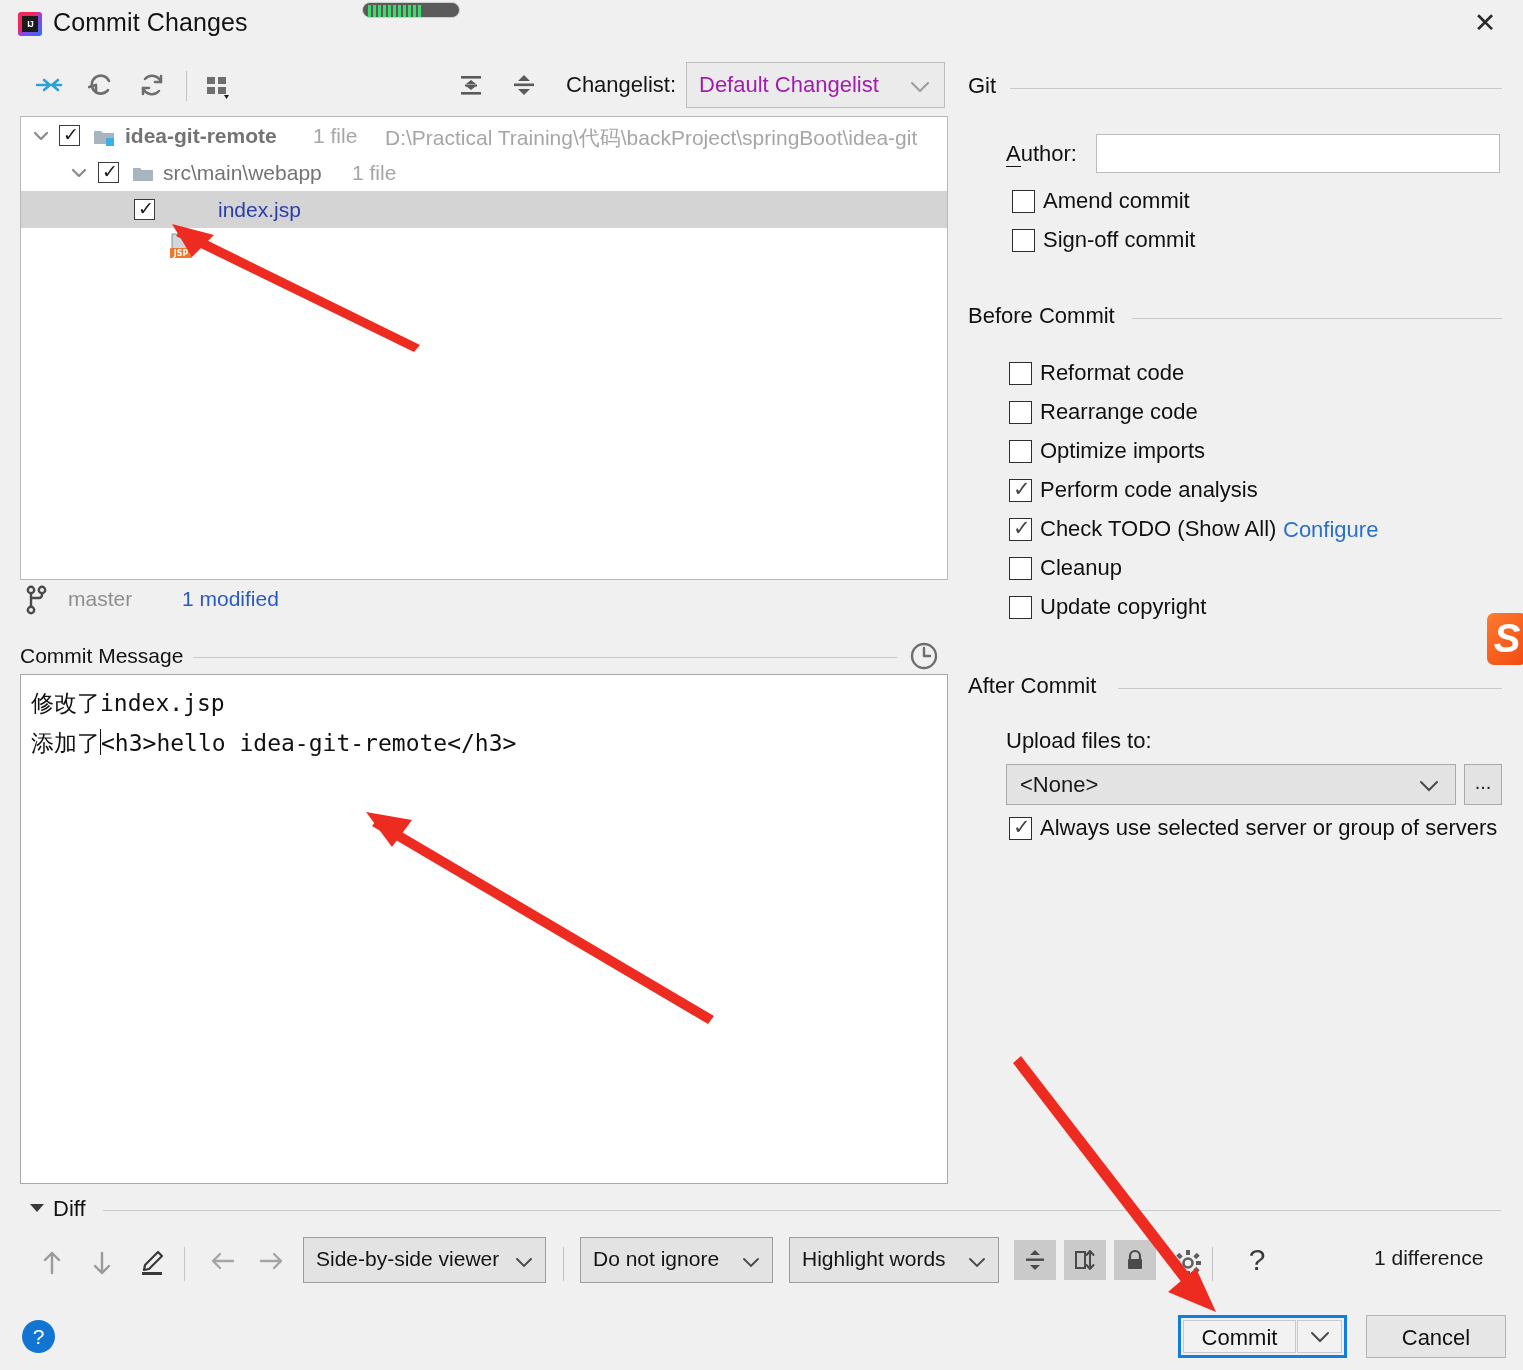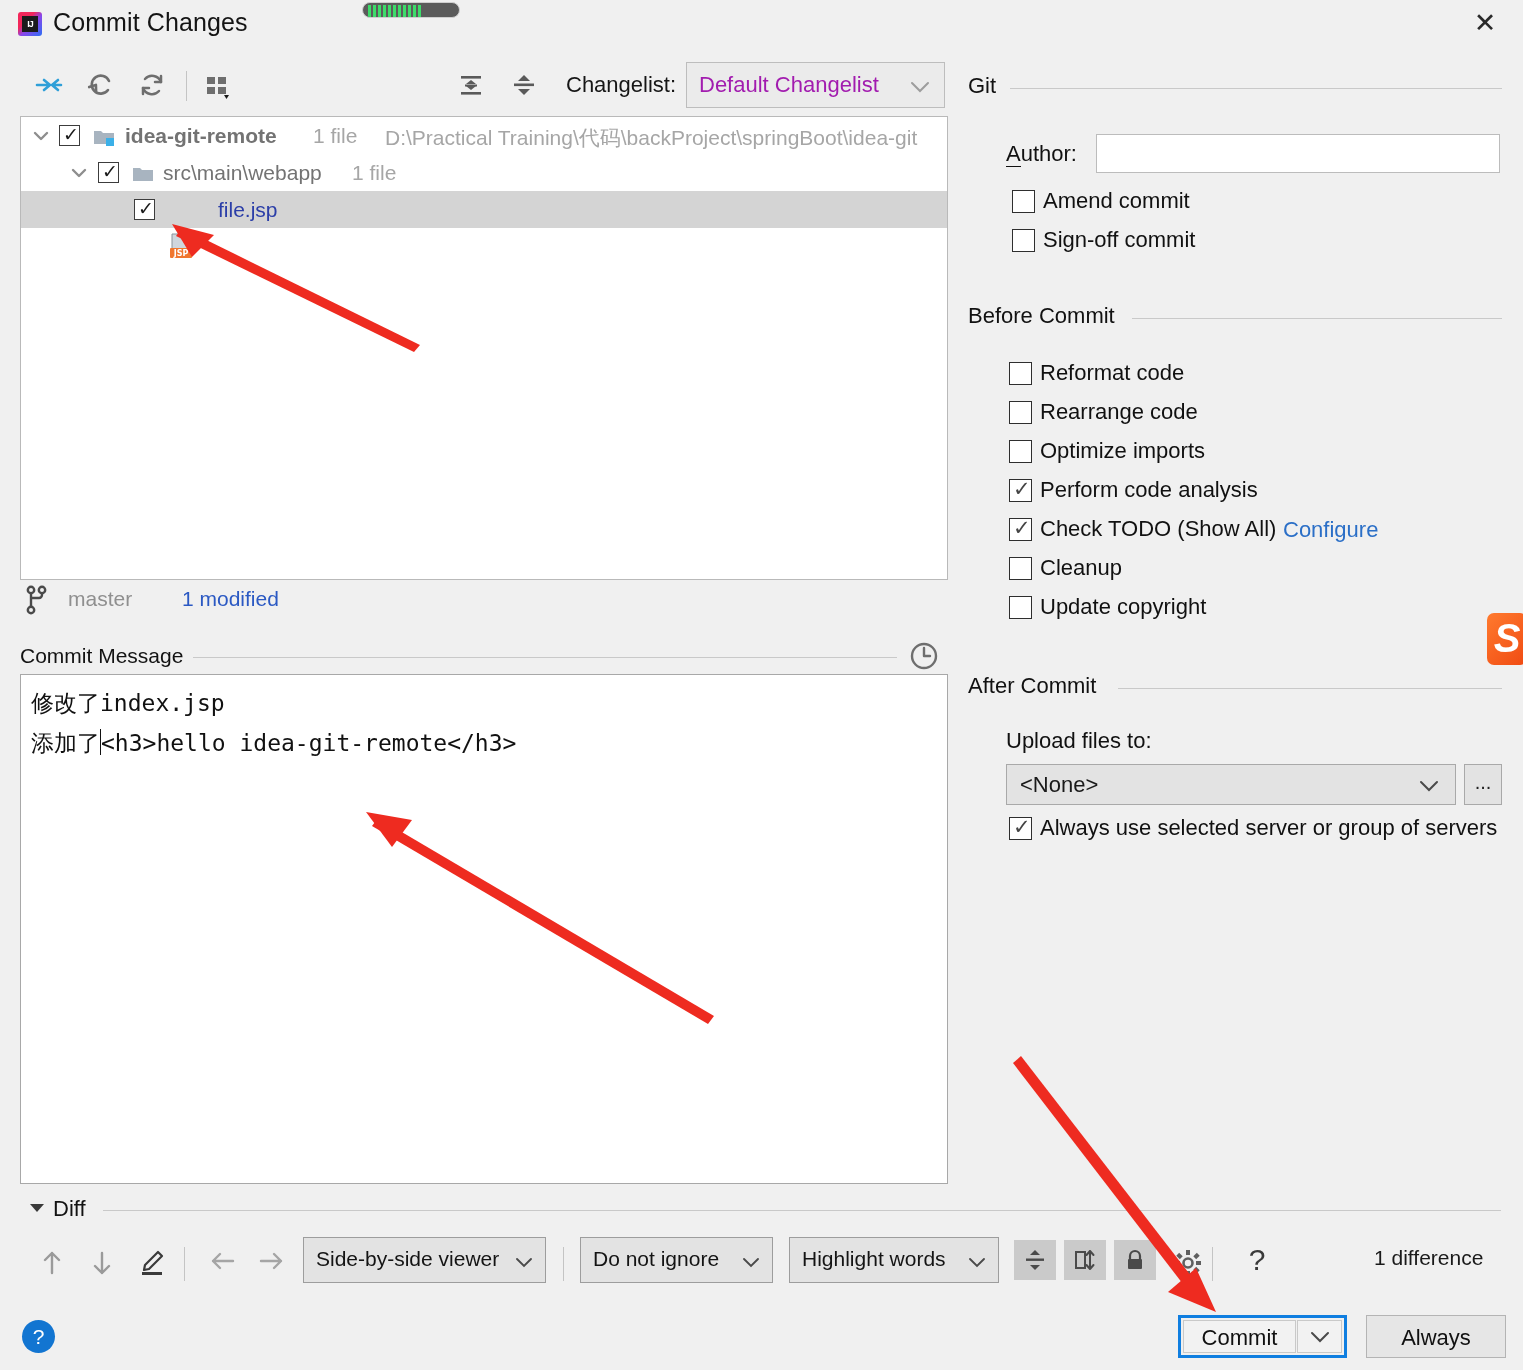--- a/index.html
+++ b/index.html
@@ -247,21 +247,21 @@
         <span class="tick">✓</span>
       </span>
     <span class="jsp-ic" style="left:147px; top:6px;margin-top:36px;">
       <svg width="26" height="26" viewBox="0 0 26 26">
         <path d="M4 1 h11 l6 6 v9 h-17 z" fill="#cfd6dd" stroke="#8b949c" stroke-width="1"></path>
         <path d="M15 1 v6 h6" fill="#aab4bd"></path>
         <rect x="2" y="15" width="22" height="10" rx="1" fill="#f0762e"></rect>
         <text x="13" y="23" font-size="8" font-weight="bold" fill="#fff" text-anchor="middle" font-family="DejaVu Sans, sans-serif">JSP</text>
       </svg>
     </span>
-    <span class="file-nm" style="left:197px; top:7px;">file.jsp</span>
+    <span class="file-nm" style="left:197px; top:7px;">index.jsp</span>
   </div>
 </div>
 
 <div id="branchbar">
   <span style="position:absolute;left:4px;top:0;">
     <svg width="26" height="30" viewBox="0 0 26 30">
       <circle cx="7" cy="5" r="3.2" fill="none" stroke="#4a4a4a" stroke-width="2.4"></circle>
       <circle cx="7" cy="25" r="3.2" fill="none" stroke="#4a4a4a" stroke-width="2.4"></circle>
       <path d="M7 9 v12" stroke="#4a4a4a" stroke-width="2.4"></path>
       <path d="M7 13 h8 a3 3 0 0 0 3 -3 v-2" stroke="#4a4a4a" stroke-width="2.4" fill="none"></path>
@@ -455,21 +455,21 @@
   <span>Commit</span>
 </div>
 <div id="commit-split">
   <span class="arrow">
     <svg width="20" height="13" viewBox="0 0 20 13">
         <path d="M2 2 l8 8 8 -8" stroke="#4a4a4a" stroke-width="2" fill="none" stroke-linecap="round"></path>
       </svg>
   </span>
 </div>
 <div id="cancel-btn">
-  <span>Always</span>
+  <span>Cancel</span>
 </div>
 
 <div id="sogou">S</div>
 
 <svg id="annotations">
   <g fill="#ee2b20" stroke="none">
     <path d="M182 228 L420 345 L414 352 L176 236 Z"></path>
     <path d="M172 224 L214 235 L192 257 Z"></path>
   </g>
   <g fill="#ee2b20" stroke="none">

